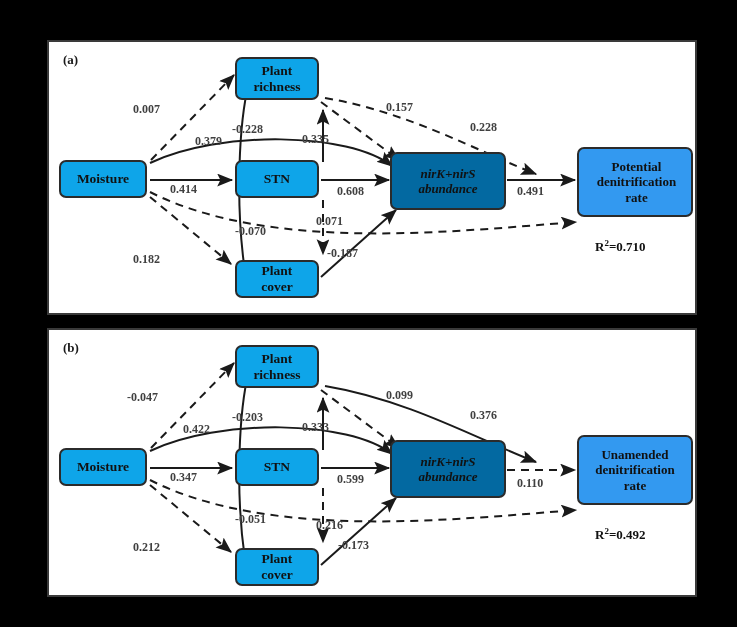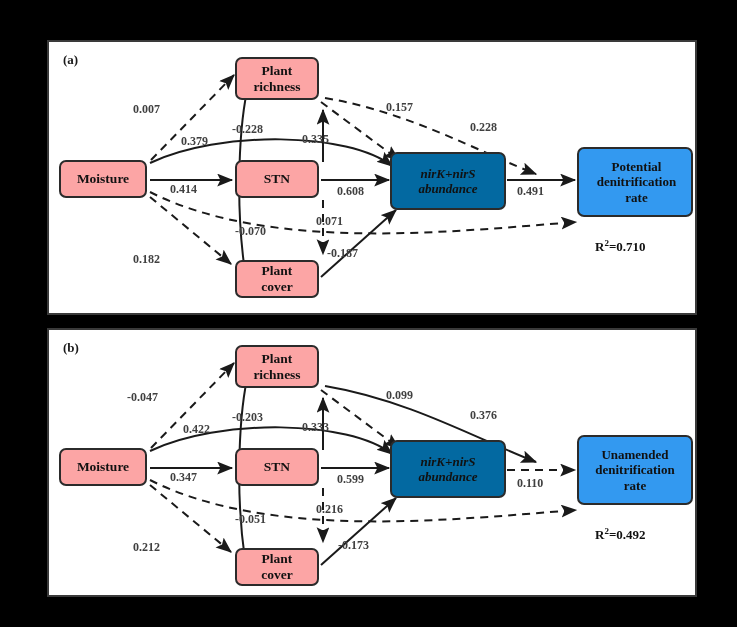--- a/index.html
+++ b/index.html
@@ -6,21 +6,21 @@
   body{width:737px;height:627px;overflow:hidden;font-family:"Liberation Serif",serif;}
   #stage{position:relative;width:737px;height:627px;background:#000;}
   .panel{position:absolute;background:#ffffff;border:2px solid #3a3a3a;box-sizing:border-box;}
   #panel-a{left:47px;top:40px;width:650px;height:275px;}
   #panel-b{left:47px;top:328px;width:650px;height:269px;}
   .panel-label{position:absolute;font-weight:bold;font-size:13px;color:#1a1a1a;font-family:"Liberation Serif",serif;}
   .node{position:absolute;box-sizing:border-box;border:2px solid #2b2b2b;border-radius:7px;
         display:flex;align-items:center;justify-content:center;text-align:center;
         font-family:"Liberation Serif",serif;font-weight:bold;font-size:13.5px;color:#111;
         line-height:1.18;padding:2px 4px;}
-  .node.peach{background:#fca5a5;}
+  .node.peach{background:#0ea5e9;}
   .node.green{background:#0369a1;font-style:italic;font-size:13px;}
   .node.blue{background:#3399f0;font-size:13px;}
   .coef{position:absolute;font-family:"Liberation Serif",serif;font-weight:bold;font-size:12px;
         color:#404040;white-space:nowrap;}
   .r2{position:absolute;font-family:"Liberation Serif",serif;font-weight:bold;font-size:13px;color:#111;white-space:nowrap;}
   .r2 sup{font-size:9px;vertical-align:super;}
   svg.edges{position:absolute;left:0;top:0;overflow:visible;}
   .ln{fill:none;stroke:#1a1a1a;stroke-width:2;}
   .dsh{fill:none;stroke:#1a1a1a;stroke-width:2;stroke-dasharray:8,6;}
 </style>
@@ -80,21 +80,21 @@
       <span><span>Plant</span><br><span>cover</span></span>
     </div>
     <div class="node green" style="left:341px;top:110px;width:116px;height:58px;">
       <span><span>nirK+nirS</span><br><span>abundance</span></span>
     </div>
     <div class="node blue" style="left:528px;top:105px;width:116px;height:70px;padding-left:7px;">
       <span><span>Potential</span><br><span>denitrification</span><br><span>rate</span></span>
     </div>
 
     <span class="coef" style="left:84px;top:60px;">0.007</span>
-    <span class="coef" style="left:132px;top:92px;">0.379</span>
+    <span class="coef" style="left:146px;top:92px;">0.379</span>
     <span class="coef" style="left:183px;top:80px;">-0.228</span>
     <span class="coef" style="left:253px;top:90px;">0.335</span>
     <span class="coef" style="left:121px;top:140px;">0.414</span>
     <span class="coef" style="left:84px;top:210px;">0.182</span>
     <span class="coef" style="left:337px;top:58px;">0.157</span>
     <span class="coef" style="left:421px;top:78px;">0.228</span>
     <span class="coef" style="left:288px;top:142px;">0.608</span>
     <span class="coef" style="left:186px;top:182px;">-0.070</span>
     <span class="coef" style="left:267px;top:172px;">0.071</span>
     <span class="coef" style="left:278px;top:204px;">-0.187</span>
@@ -150,20 +150,20 @@
     <span class="coef" style="left:78px;top:60px;">-0.047</span>
     <span class="coef" style="left:134px;top:92px;">0.422</span>
     <span class="coef" style="left:183px;top:80px;">-0.203</span>
     <span class="coef" style="left:253px;top:90px;">0.333</span>
     <span class="coef" style="left:121px;top:140px;">0.347</span>
     <span class="coef" style="left:84px;top:210px;">0.212</span>
     <span class="coef" style="left:337px;top:58px;">0.099</span>
     <span class="coef" style="left:421px;top:78px;">0.376</span>
     <span class="coef" style="left:288px;top:142px;">0.599</span>
     <span class="coef" style="left:186px;top:182px;">-0.051</span>
-    <span class="coef" style="left:267px;top:172px;">0.216</span>
+    <span class="coef" style="left:267px;top:188px;">0.216</span>
     <span class="coef" style="left:278px;top:208px;margin-left:11px;">-0.173</span>
     <span class="coef" style="left:468px;top:146px;">0.110</span>
 
     <span class="r2" style="left:546px;top:196px;font-family:Liberation Serif, serif;"><span>R</span><sup>2</sup><span>=0.492</span></span>
   </div>
 
 </div>
 
 </body></html>

